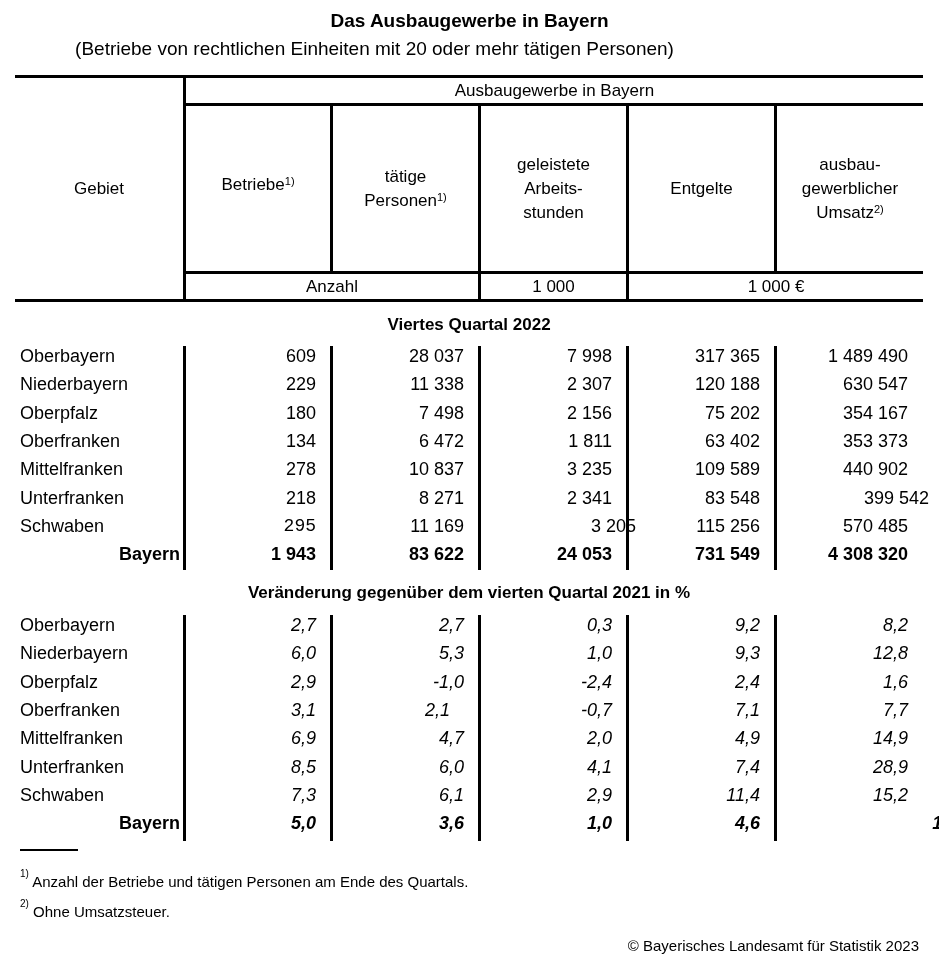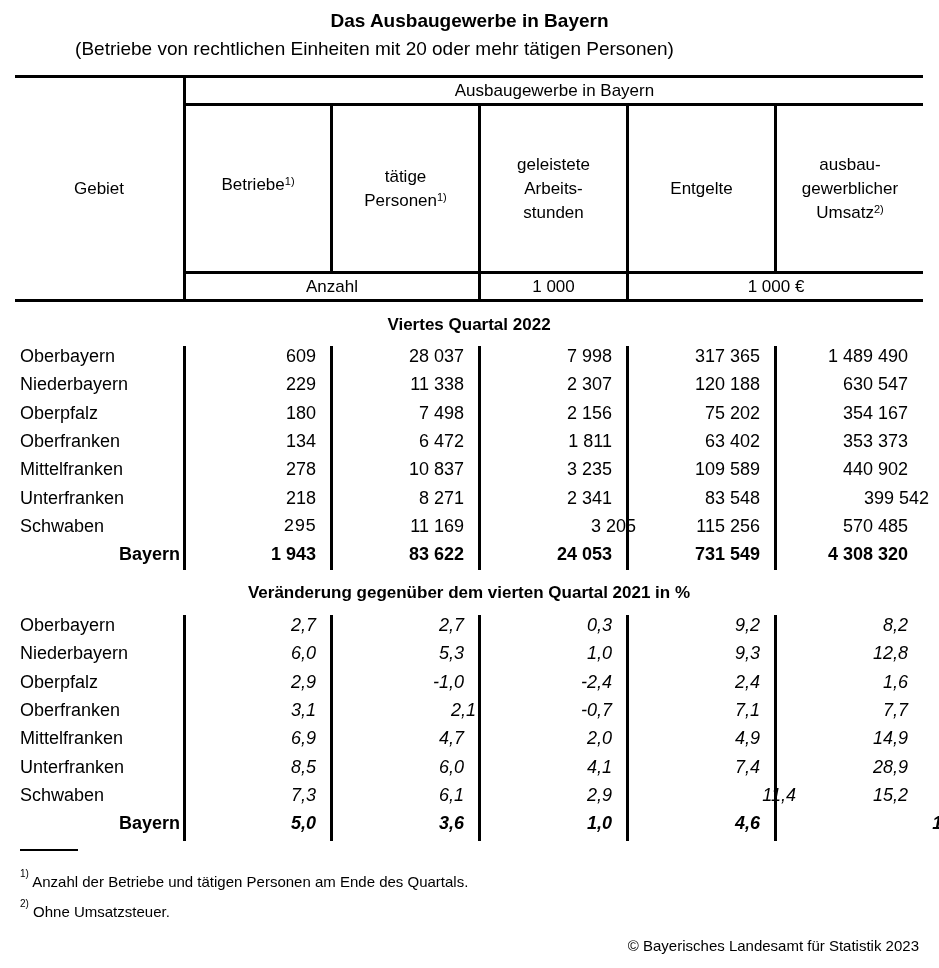--- a/index.html
+++ b/index.html
@@ -187,21 +187,21 @@
       <span class="name">Oberpfalz</span>
       <span class="c" style="left: 186px; width: 130px;">2,9</span>
       <span class="c" style="left: 333px; width: 131px;">-1,0</span>
       <span class="c" style="left: 481px; width: 131px;">-2,4</span>
       <span class="c" style="left: 629px; width: 131px;">2,4</span>
       <span class="c" style="left: 777px; width: 131px;">1,6</span>
     </div>
     <div class="row pct" style="top: 699.9px;">
       <span class="name">Oberfranken</span>
       <span class="c" style="left: 186px; width: 130px;">3,1</span>
-      <span class="c" style="left: 345px; width: 131px;">2,1</span>
+      <span class="c" style="left: 319px; width: 131px;">2,1</span>
       <span class="c" style="left: 481px; width: 131px;">-0,7</span>
       <span class="c" style="left: 629px; width: 131px;">7,1</span>
       <span class="c" style="left: 777px; width: 131px;">7,7</span>
     </div>
     <div class="row pct" style="top: 728.2px;">
       <span class="name">Mittelfranken</span>
       <span class="c" style="left: 186px; width: 130px;">6,9</span>
       <span class="c" style="left: 333px; width: 131px;">4,7</span>
       <span class="c" style="left: 481px; width: 131px;">2,0</span>
       <span class="c" style="left: 629px; width: 131px;">4,9</span>
@@ -213,21 +213,21 @@
       <span class="c" style="left: 333px; width: 131px;">6,0</span>
       <span class="c" style="left: 481px; width: 131px;">4,1</span>
       <span class="c" style="left: 629px; width: 131px;">7,4</span>
       <span class="c" style="left: 777px; width: 131px;">28,9</span>
     </div>
     <div class="row pct" style="top: 784.8px;">
       <span class="name">Schwaben</span>
       <span class="c" style="left: 186px; width: 130px;">7,3</span>
       <span class="c" style="left: 333px; width: 131px;">6,1</span>
       <span class="c" style="left: 481px; width: 131px;">2,9</span>
-      <span class="c" style="left: 629px; width: 131px; padding-left: 36px;">11,4</span>
+      <span class="c" style="left: 629px; width: 131px;">11,4</span>
       <span class="c" style="left: 777px; width: 131px;">15,2</span>
     </div>
     <div class="row total pct" style="top: 813.1px;">
       <span class="name">Bayern</span>
       <span class="c" style="left: 186px; width: 130px;">5,0</span>
       <span class="c" style="left: 333px; width: 131px;">3,6</span>
       <span class="c" style="left: 481px; width: 131px;">1,0</span>
       <span class="c" style="left: 629px; width: 131px;">4,6</span>
       <span class="c" style="left: 820px; width: 131px; padding-left: 15px;">11,6</span>
     </div>

